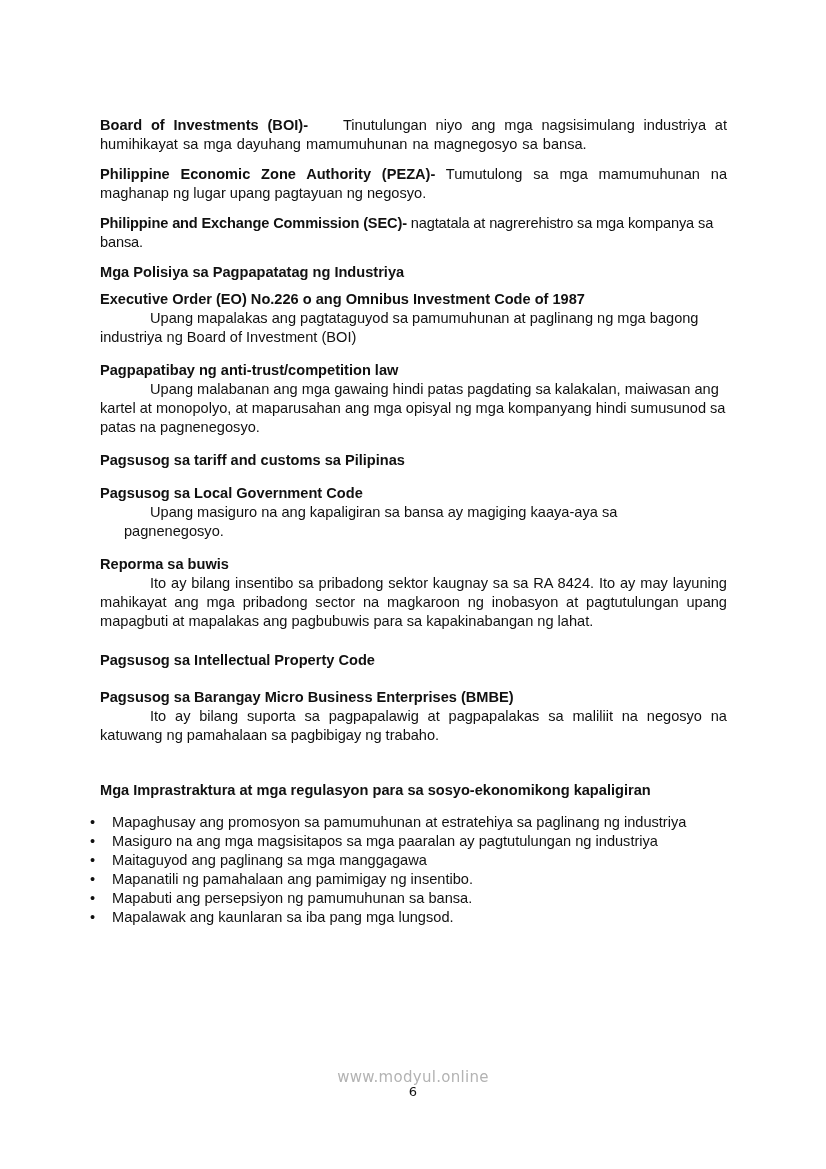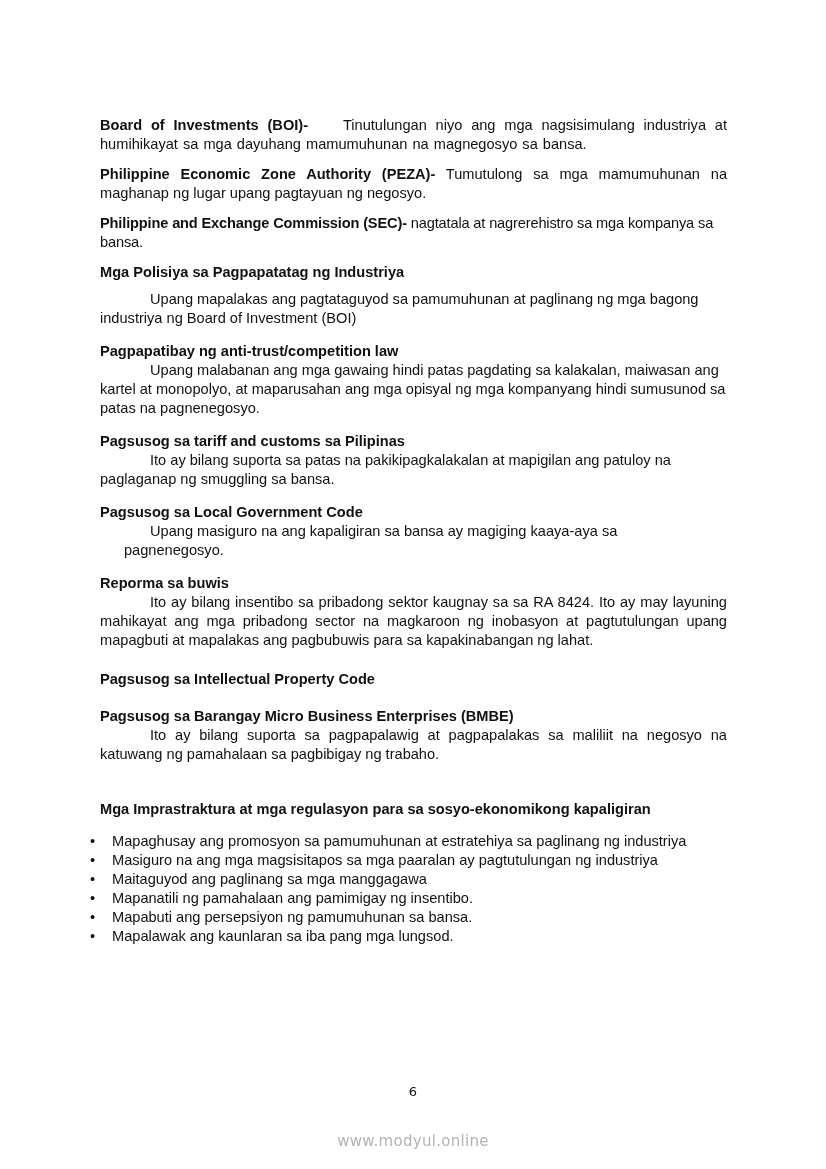--- a/index.html
+++ b/index.html
@@ -16,21 +16,21 @@
   .heading { font-weight: bold; margin-bottom: 8px; }
   .indent { text-indent: 50px; }
   .policy { margin-bottom: 14px; }
   .policy .title { font-weight: bold; }
   .policy.ipc .title { margin-bottom: 18px; }
   .infra-title { font-weight: bold; margin-top: 36px; margin-bottom: 13px; }
   ul.bullets { list-style: none; margin: 0; padding: 0; }
   ul.bullets li { position: relative; padding-left: 20px; line-height: 19px; margin-left: -8px; }
   ul.bullets li .dot { position: absolute; left: -2px; top: 0; }
   .page-number { position: absolute; top: 1082px; left: 0; width: 826px; text-align: center; font-size: 13px; font-family: "DejaVu Sans", sans-serif; color: #111; }
-  .watermark { position: absolute; top: 1132px; left: 0; width: 826px; text-align: center; font-size: 15px; font-family: "DejaVu Sans", sans-serif; color: #b3b3b3; letter-spacing: 0.3px; }
+  .watermark { position: absolute; top: 1068px; left: 0; width: 826px; text-align: center; font-size: 15px; font-family: "DejaVu Sans", sans-serif; color: #b3b3b3; letter-spacing: 0.3px; }
 </style>
 </head>
 <body>
 
 <div class="page">
 
   <p class="just entry" style="word-spacing:1px;">
     <span class="b">Board of Investments (BOI)-</span>&nbsp;&nbsp;&nbsp;
     <span>Tinutulungan niyo ang mga nagsisimulang industriya at humihikayat sa mga dayuhang mamumuhunan na magnegosyo sa bansa.</span>
   </p>
@@ -41,31 +41,31 @@
   </p>
 
   <p class="entry" style="letter-spacing:-0.15px;">
     <span class="b">Philippine and Exchange Commission (SEC)-</span>
     <span>nagtatala at nagrerehistro sa mga kompanya sa bansa.</span>
   </p>
 
   <p class="heading">Mga Polisiya sa Pagpapatatag ng Industriya</p>
 
   <div class="policy">
+    <p class="title">Executive Order (EO) No.226 o ang Omnibus Investment Code of 1987</p>
     <p class="indent">Upang mapalakas ang pagtataguyod sa pamumuhunan at paglinang ng mga bagong industriya ng Board of Investment (BOI)</p>
   </div>
 
   <div class="policy">
     <p class="title">Pagpapatibay ng anti-trust/competition law</p>
     <p class="indent">Upang malabanan ang mga gawaing hindi patas pagdating sa kalakalan, maiwasan ang kartel at monopolyo, at maparusahan ang mga opisyal ng mga kompanyang hindi sumusunod sa patas na pagnenegosyo.</p>
   </div>
 
   <div class="policy">
     <p class="title">Pagsusog sa tariff and customs sa Pilipinas</p>
-    <p class="indent">Ito ay bilang suporta sa patas na pakikipagkalakalan at mapigilan ang patuloy na paglaganap ng smuggling sa bansa.</p>
   </div>
 
   <div class="policy">
     <p class="title">Pagsusog sa Local Government Code</p>
     <p class="indent">Upang masiguro na ang kapaligiran sa bansa ay magiging kaaya-aya sa</p>
     <p style="padding-left:24px;">pagnenegosyo.</p>
   </div>
 
   <div class="policy">
     <p class="title">Reporma sa buwis</p>

